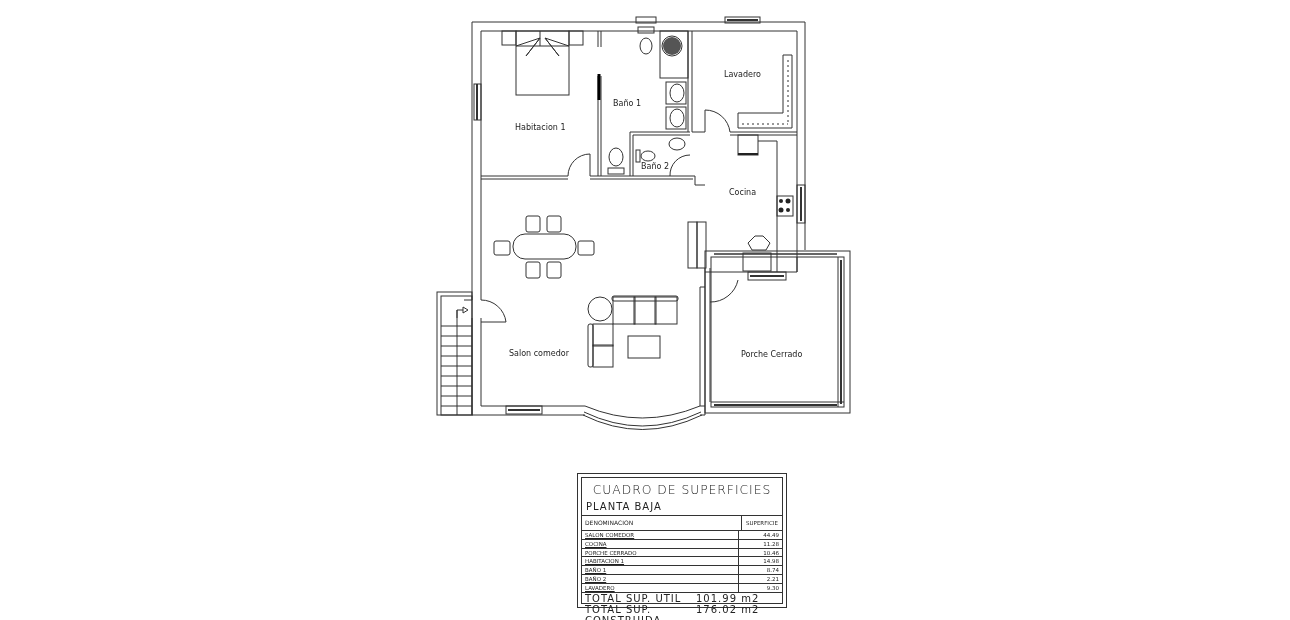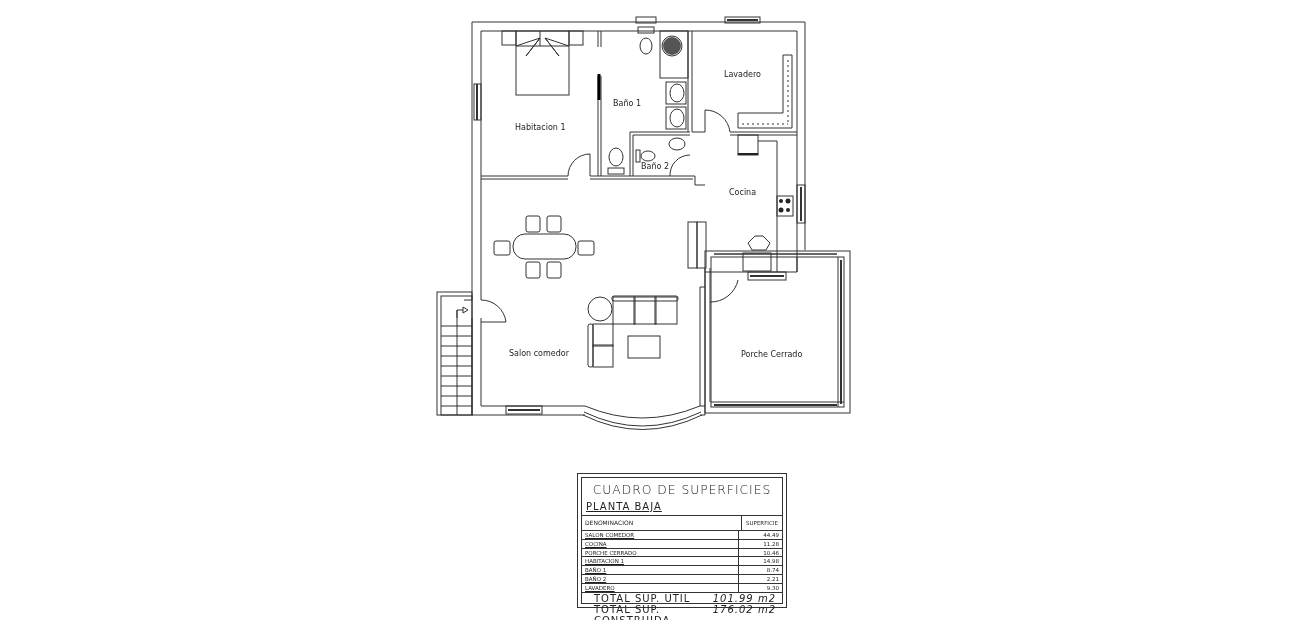--- a/index.html
+++ b/index.html
@@ -2,31 +2,31 @@
 <html><head>
 <meta charset="utf-8">
 <style>
   html,body{margin:0;padding:0;background:#ffffff;}
   body{width:1290px;height:620px;position:relative;overflow:hidden;font-family:"Liberation Sans",sans-serif;}
   #plan{position:absolute;left:0;top:0;}
   .room-label{font-family:"DejaVu Sans",sans-serif;font-size:8px;fill:#222;}
   #table{position:absolute;left:577px;top:473px;width:210px;height:135px;border:1px solid #333;box-sizing:border-box;background:#fff;}
   #table .inner{position:absolute;left:3px;top:3px;right:3px;bottom:3px;border:1px solid #333;}
   .t-title{position:absolute;left:0;right:0;top:4px;text-align:center;font-size:13px;letter-spacing:1px;color:#222;font-family:"DejaVu Sans",sans-serif;font-weight:200;transform:scaleX(0.95);}
-  .t-sub{position:absolute;left:4px;top:23px;font-size:10px;letter-spacing:1px;color:#222;font-family:"DejaVu Sans",sans-serif;text-decoration:underline;}
+  .t-sub{position:absolute;left:4px;top:23px;font-size:10px;letter-spacing:1px;color:#222;font-family:"DejaVu Sans",sans-serif;}
   .t-grid{position:absolute;left:0;right:0;top:37px;border-top:1px solid #333;}
   .t-head{display:flex;height:14px;border-bottom:1px solid #333;font-size:6px;color:#222;font-family:"DejaVu Sans",sans-serif;}
   .t-head .c1,.t-row .c1{flex:1;padding-left:3px;border-right:1px solid #333;line-height:14px;}
   .t-head .c2{width:40px;text-align:center;line-height:14px;font-size:5.5px;}
   .t-row{display:flex;height:7.8px;border-bottom:1px solid #333;font-size:5.5px;color:#222;font-family:"DejaVu Sans",sans-serif;}
   .t-row .c1{line-height:8px;text-decoration:underline;}
   .t-row .c2{width:40px;text-align:right;padding-right:3px;line-height:8px;}
-  .t-total{display:flex;font-size:10px;color:#222;letter-spacing:1px;height:11px;line-height:11px;font-family:"DejaVu Sans",sans-serif;margin-left:9px;}
+  .t-total{display:flex;font-size:10px;color:#222;letter-spacing:1px;height:11px;line-height:11px;font-family:"DejaVu Sans",sans-serif;}
   .t-total .c1{flex:1;padding-left:3px;}
-  .t-total .c2{width:80px;text-align:right;padding-right:6px;font-style:italic;}
+  .t-total .c2{width:80px;text-align:left;padding-right:6px;}
 </style>
 </head>
 <body>
 
 <svg id="plan" width="1290" height="470" viewBox="0 0 1290 470" xmlns="http://www.w3.org/2000/svg">
   <g fill="none" stroke="#333" stroke-width="1">
 
     <g>
       <polyline points="472,300 472,22 805,22 805,250"></polyline>
       <polyline points="481,300 481,31 797,31 797,272 705,272"></polyline>

